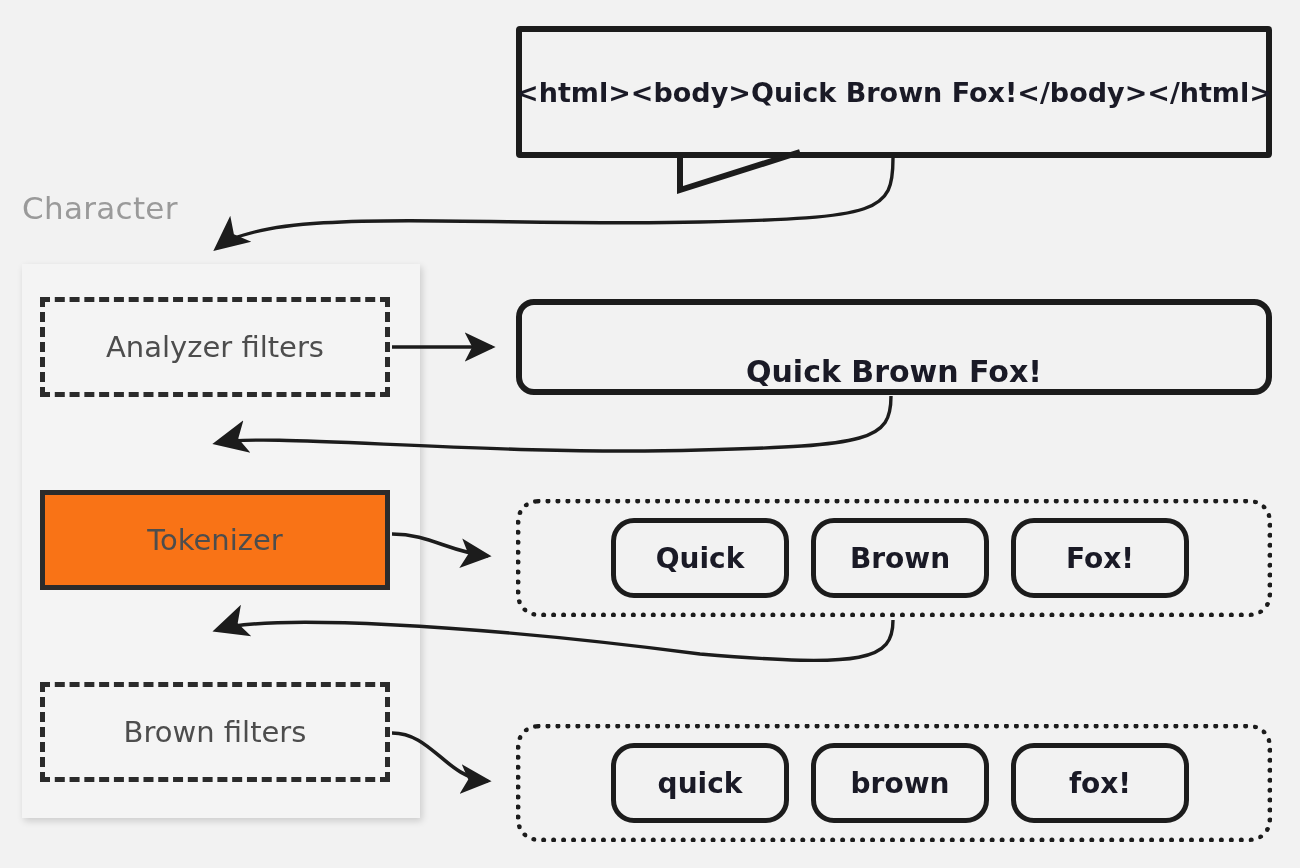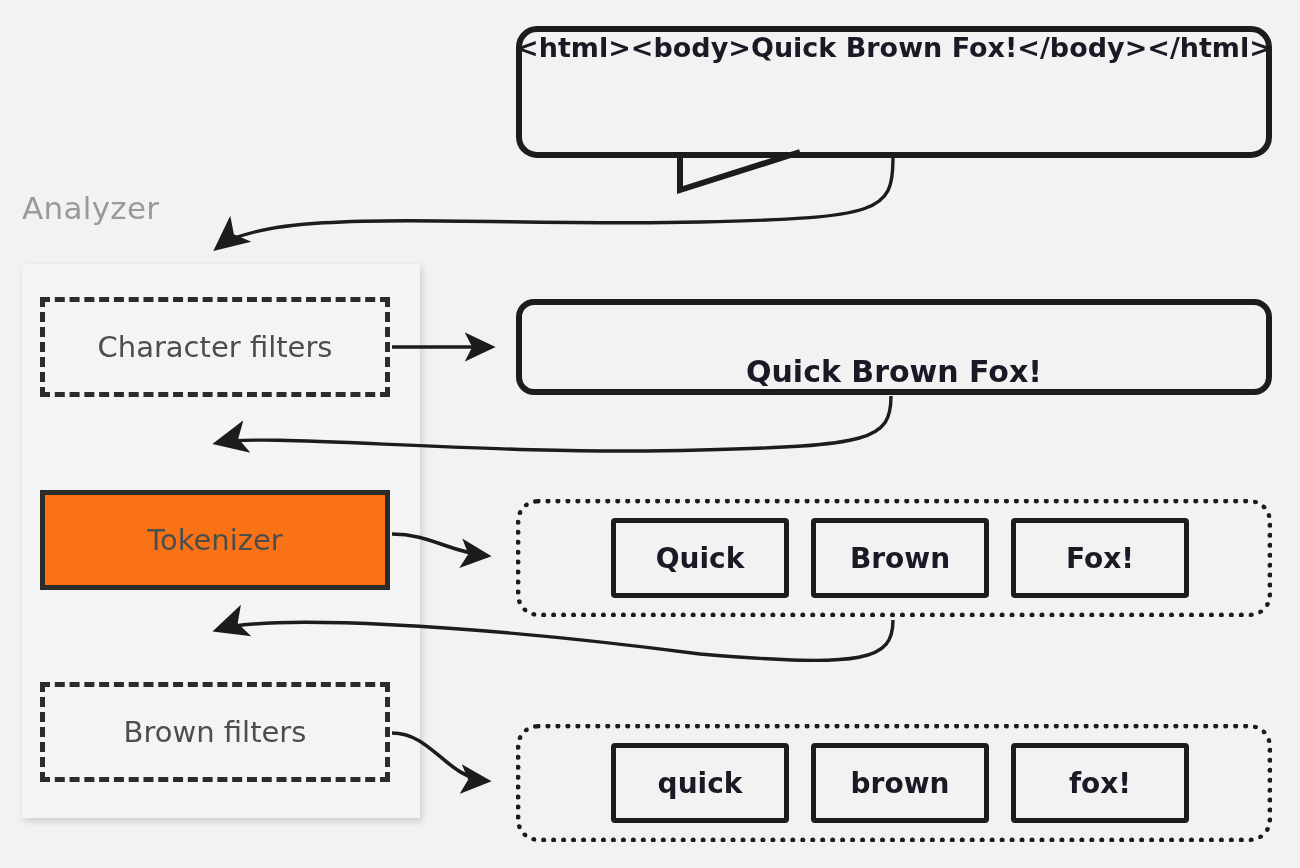--- a/index.html
+++ b/index.html
@@ -80,24 +80,24 @@
 
   
   .speech {
     position: absolute;
     left: 516px;
     top: 26px;
     width: 756px;
     height: 132px;
     box-sizing: border-box;
     border: 6px solid #1c1c1c;
-    border-radius: 21px;
-    background: #f2f2f2;
-    display: flex;
-    align-items: flex-start;
+    border-radius: 4px;
+    background: #f2f2f2;
+    display: flex;
+    align-items: center;
     justify-content: center;
     z-index: 4;
   }
   .speech .speech-text {
     font-size: 27px;
     font-weight: bold;
     color: #1a1a26;
     white-space: nowrap;
   }
   
@@ -143,45 +143,45 @@
   .chip-row {
     display: flex;
     gap: 22px;
     margin-left: 90px;
   }
   .chip {
     width: 178px;
     height: 80px;
     box-sizing: border-box;
     border: 5px solid #1c1c1c;
-    border-radius: 4px;
+    border-radius: 23px;
     background: #f2f2f2;
     display: flex;
     align-items: center;
     justify-content: center;
     font-size: 28px;
     font-weight: bold;
     color: #1a1a26;
   }
 </style>
 </head>
 <body>
 
 <div id="canvas">
 
-  <div class="analyzer-label">Analyzer</div>
+  <div class="analyzer-label">Character</div>
 
   <div class="analyzer-panel"></div>
 
   <div class="speech">
     <span class="speech-text">&lt;html&gt;&lt;body&gt;Quick Brown Fox!&lt;/body&gt;&lt;/html&gt;</span>
   </div>
 
   <div class="stage dashed" id="stage-charfilters">
-    <span>Character filters</span>
+    <span>Analyzer filters</span>
   </div>
 
   <div class="stage solid" id="stage-tokenizer">
     <span>Tokenizer</span>
   </div>
 
   <div class="stage dashed" id="stage-tokenfilters">
     <span>Brown filters</span>
   </div>
 

